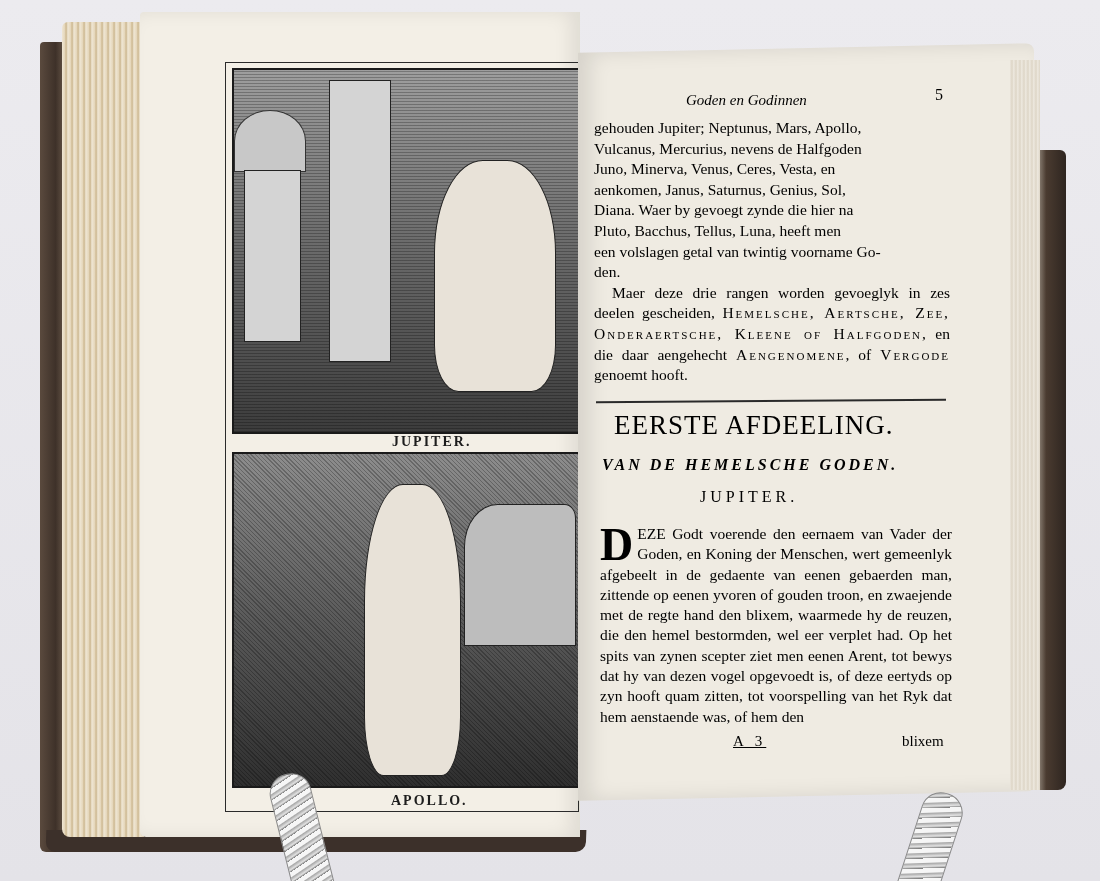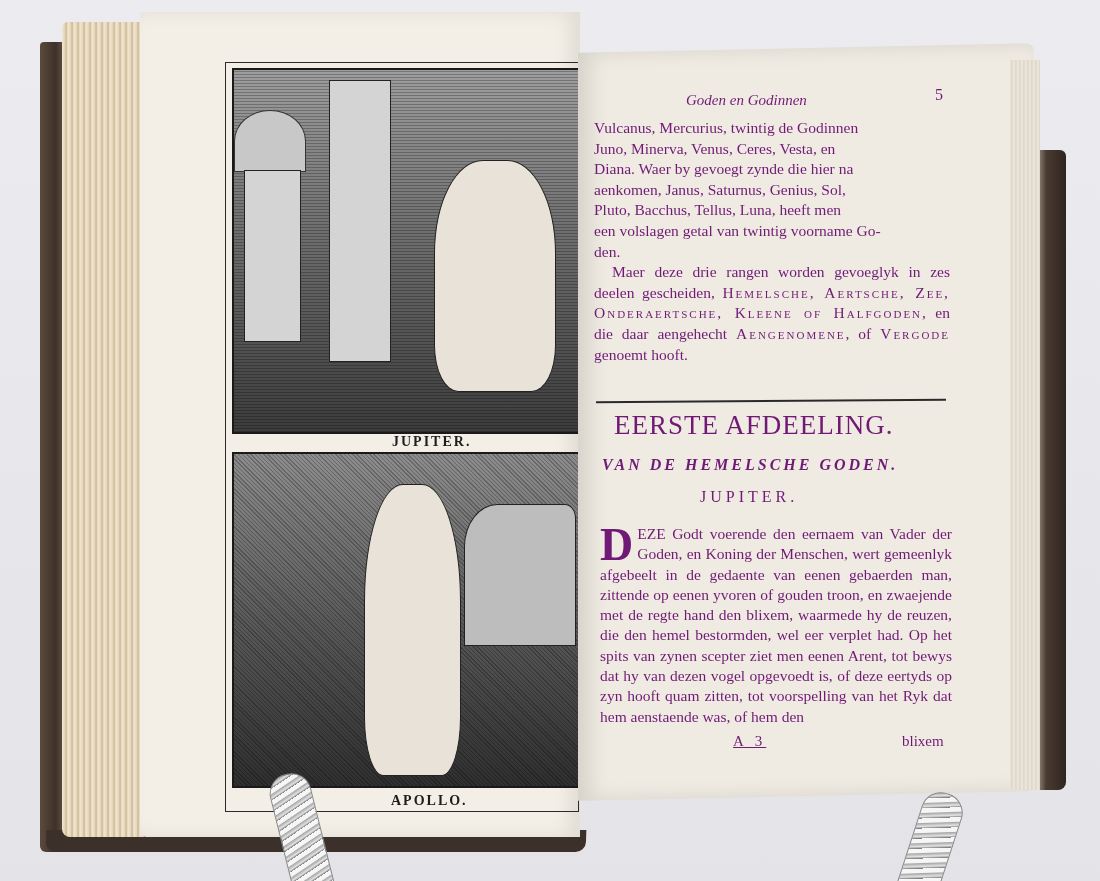--- a/index.html
+++ b/index.html
@@ -20,21 +20,21 @@
      repeating-linear-gradient(0deg,rgba(0,0,0,0.25) 0 1px,transparent 1px 3px),
      linear-gradient(180deg,#9e9e9e 0%,#6e6e6e 45%,#3c3c3c 100%);border:2px solid #1a1a1a;overflow:hidden;}
   .engraving.two{top:452px;height:332px;background:
      repeating-linear-gradient(45deg,rgba(0,0,0,0.25) 0 1px,transparent 1px 3px),
      linear-gradient(180deg,#8d8d8d 0%,#5a5a5a 50%,#2f2f2f 100%);}
   .dome{position:absolute;left:0;top:40px;width:70px;height:60px;border-radius:50% 50% 0 0;background:#c8c8c8;border:1px solid #333;}
   .column{position:absolute;background:#d4d4d4;border:1px solid #222;}
   .figure{position:absolute;background:#e8e2d8;border:1px solid #222;border-radius:40% 40% 20% 20%;}
   .caption{position:absolute;font-family:"Liberation Serif",serif;font-weight:bold;font-size:14px;letter-spacing:2px;color:#1d1d1d;}
   
-  .text{position:absolute;font-family:"Liberation Serif",serif;color:#701a75;}
+  .text{position:absolute;font-family:"Liberation Serif",serif;color:#000000;}
   .running-head{left:686px;top:92px;font-style:italic;font-size:15px;}
   .folio{left:935px;top:86px;font-size:16px;}
   .body{left:594px;top:118px;width:356px;font-size:15.5px;line-height:20.6px;text-align:justify;}
   .body p{margin:0;}
   .indent{text-indent:18px;}
   .sc{font-variant:small-caps;letter-spacing:2px;margin-top:42px;}
   .rule{position:absolute;left:596px;top:400px;width:350px;height:2px;background:#2a2a2a;transform:rotate(-0.4deg);}
   .section-title{left:614px;top:410px;font-size:27px;letter-spacing:1px;text-align:center;}
   .section-sub{left:602px;top:456px;font-size:16px;font-style:italic;font-weight:bold;letter-spacing:3px;}
   .section-name{left:700px;top:488px;font-size:16px;letter-spacing:4px;}
@@ -74,24 +74,25 @@
 </div>
 <div class="caption" style="left:391px;top:793px;">APOLLO.</div>
 
 <div class="right-page"></div>
 <div class="right-edge"></div>
 
 <div class="text running-head">Goden en Godinnen</div>
 <div class="text folio">5</div>
 
 <div class="text body">
-  <div>Vulcanus, Mercurius, twintig de Godinnen</div>
+  <div>gehouden Jupiter; Neptunus, Mars, Apollo,</div>
+  <div>Vulcanus, Mercurius, nevens de Halfgoden</div>
   <div>Juno, Minerva, Venus, Ceres, Vesta, en</div>
+  <div>aenkomen, Janus, Saturnus, Genius, Sol,</div>
   <div>Diana. Waer by gevoegt zynde die hier na</div>
-  <div>aenkomen, Janus, Saturnus, Genius, Sol,</div>
   <div>Pluto, Bacchus, Tellus, Luna, heeft men</div>
   <div>een volslagen getal van twintig voorname Go-</div>
   <div>den.</div>
   <p class="indent"><span>Maer deze drie rangen worden gevoeglyk in zes deelen gescheiden, </span><span class="sc">Hemelsche, Aertsche, Zee, Onderaertsche, Kleene of Halfgoden</span><span>, en die daar aengehecht </span><span class="sc">Aengenomene</span><span>, of </span><span class="sc">Vergode</span><span> genoemt hooft.</span></p>
 </div>
 
 <div class="rule"></div>
 <div class="text section-title">EERSTE AFDEELING.</div>
 <div class="text section-sub">VAN DE HEMELSCHE GODEN.</div>
 <div class="text section-name">JUPITER.</div>

